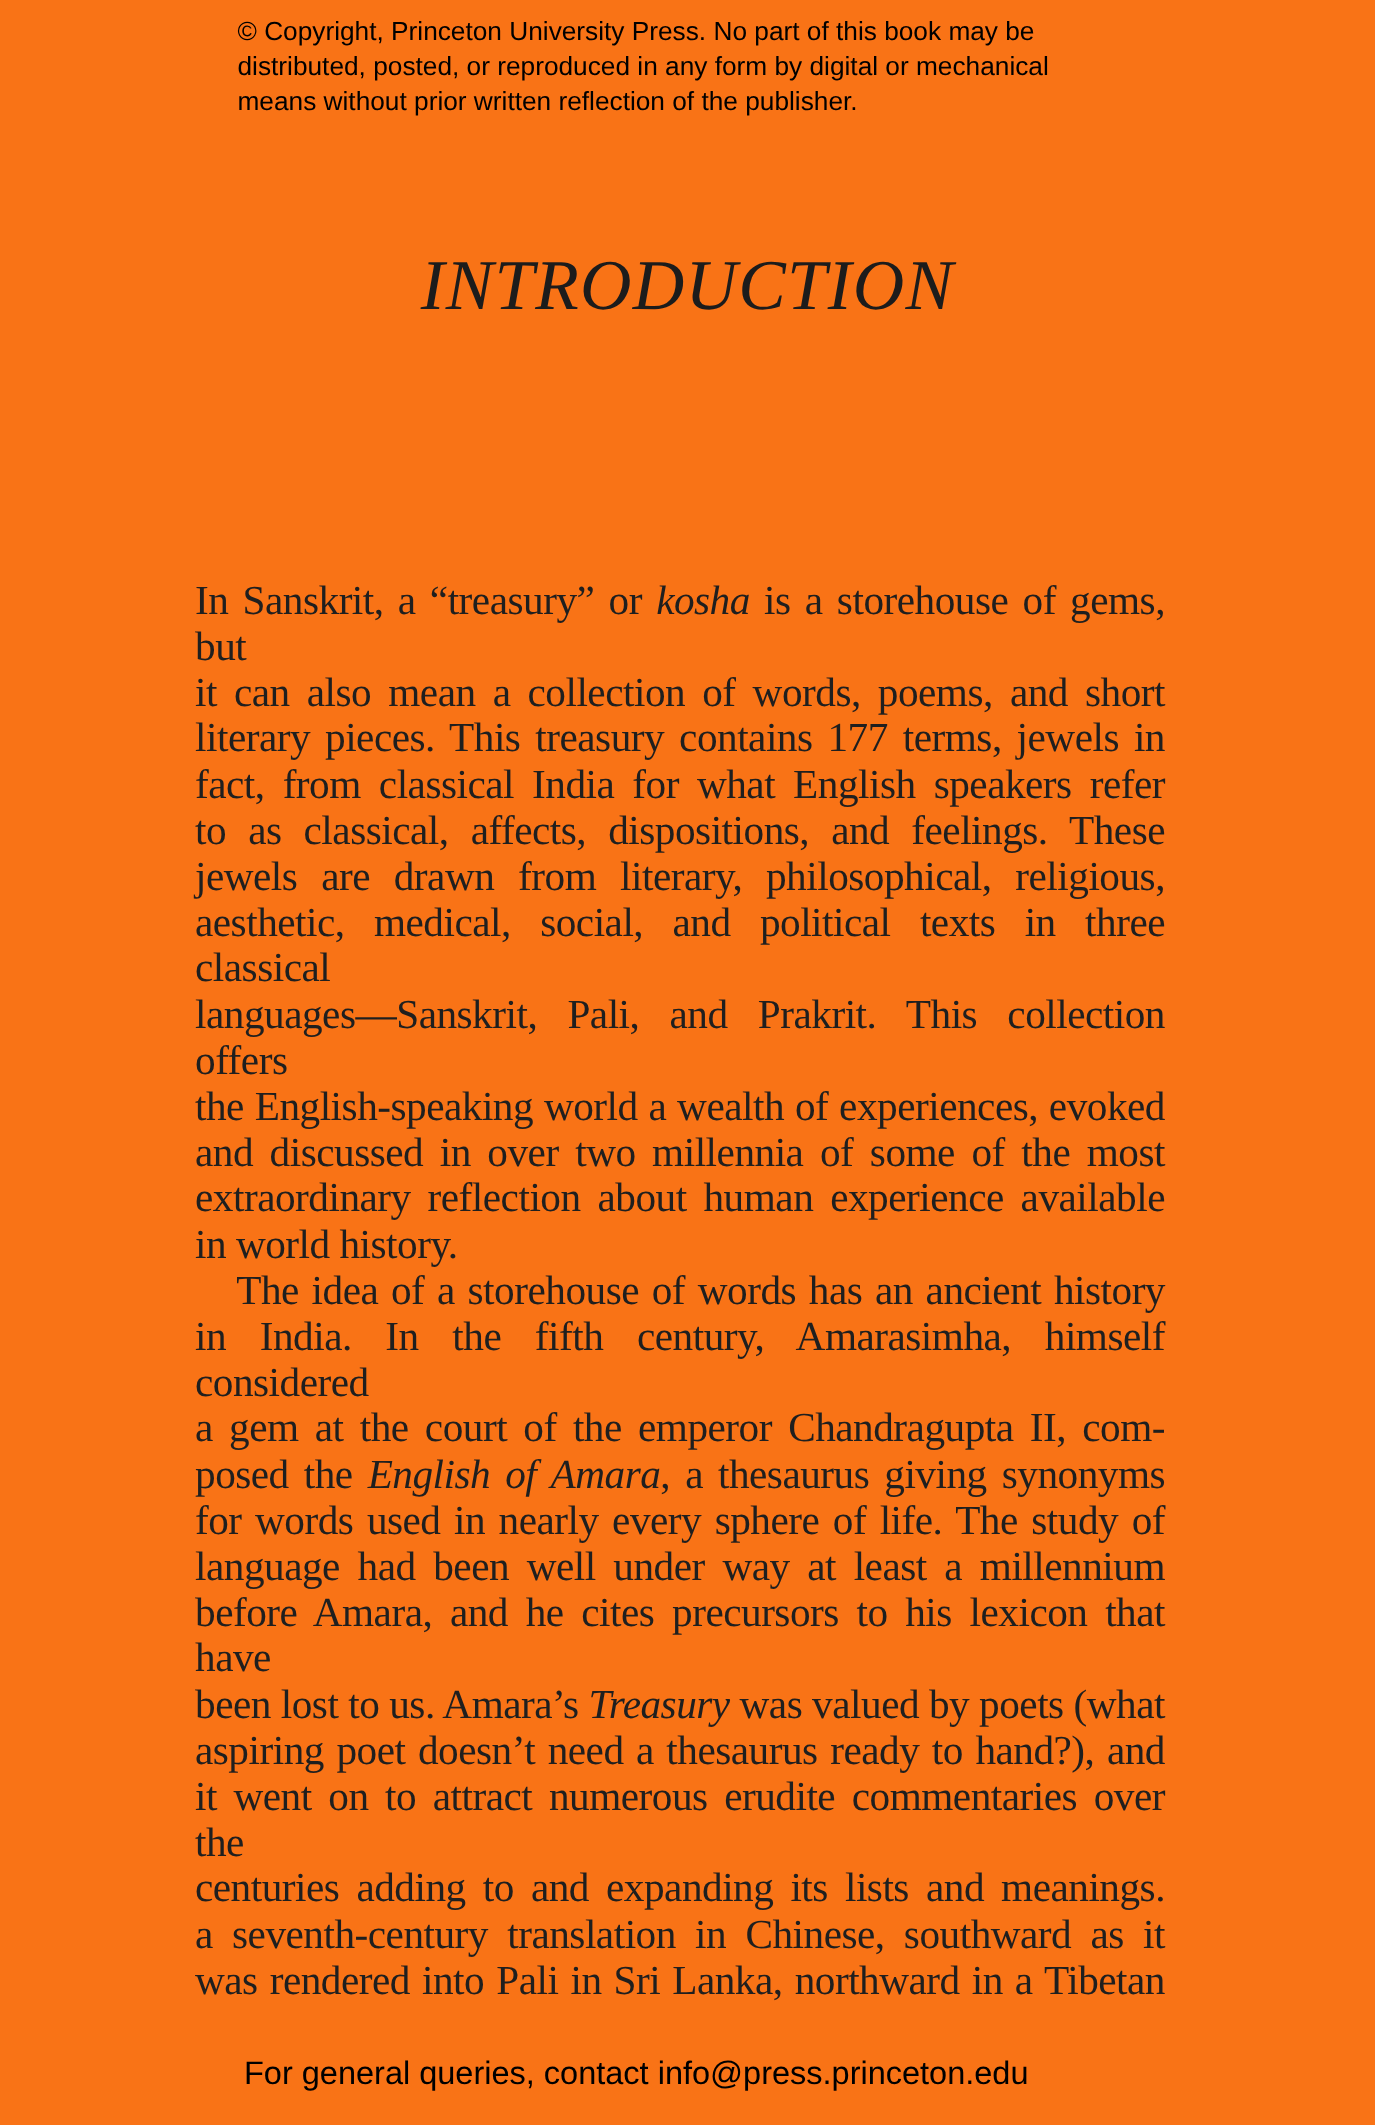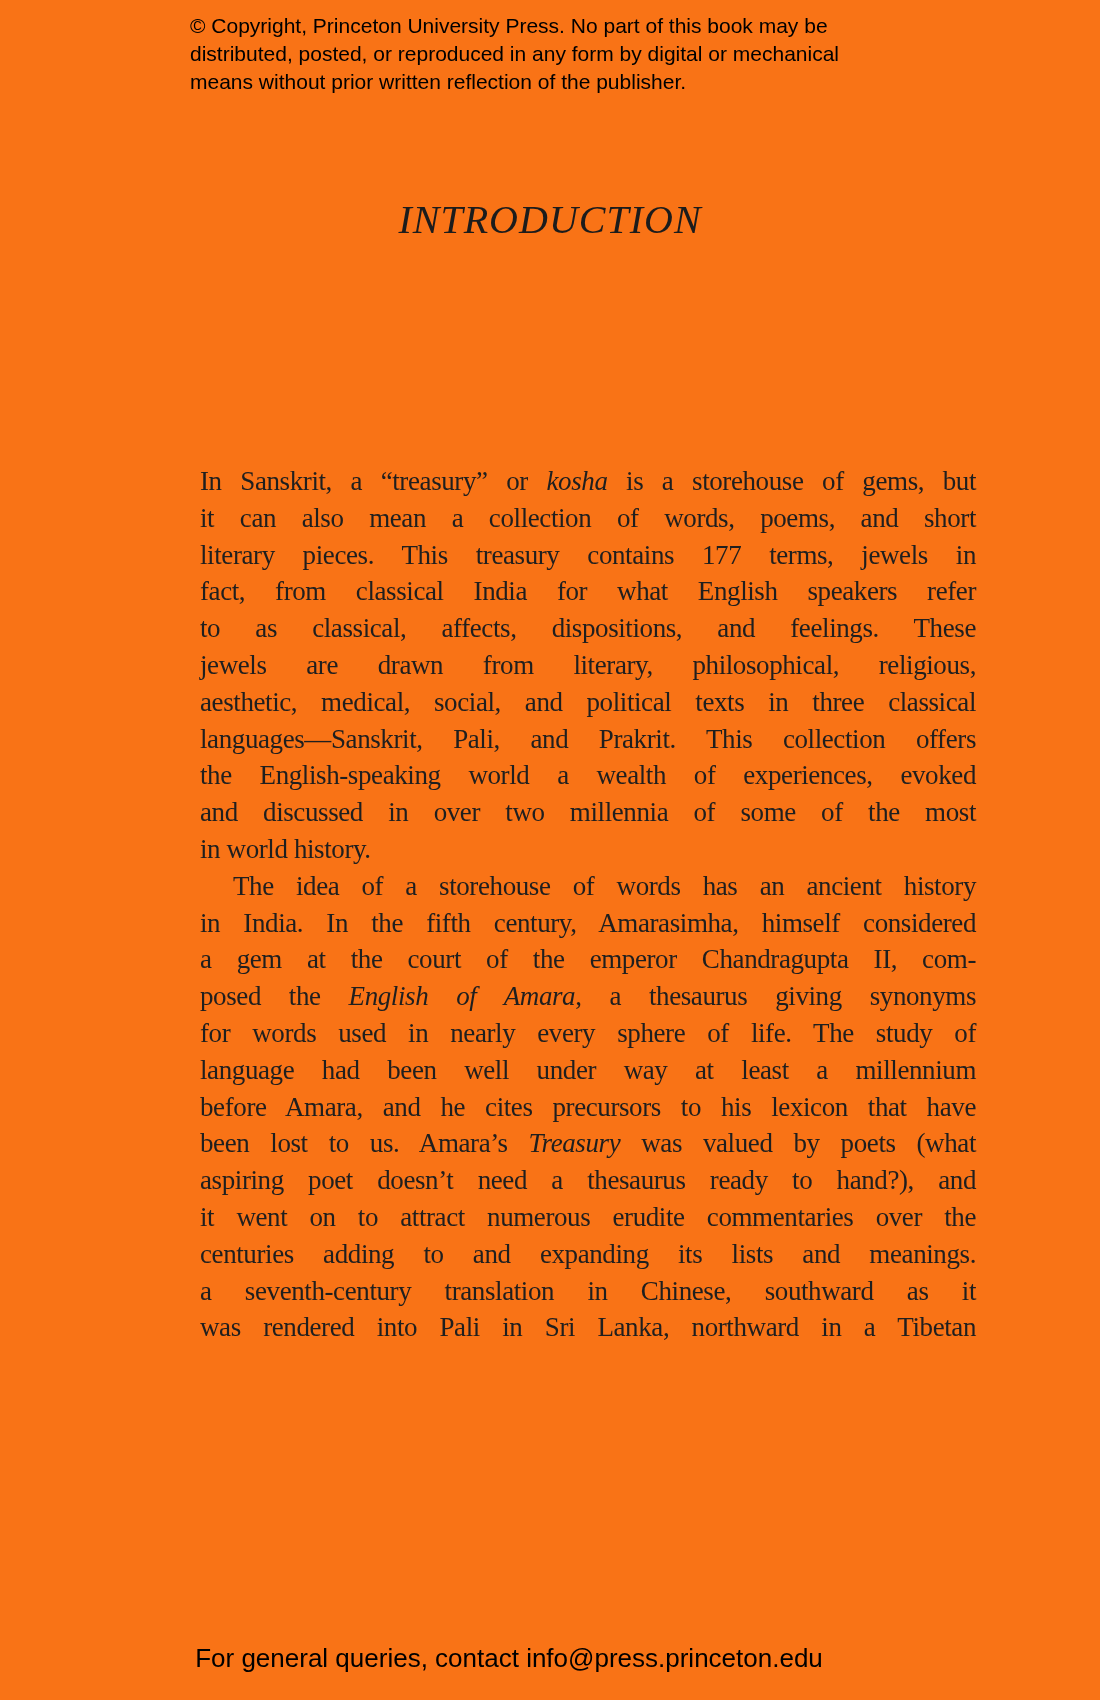--- a/index.html
+++ b/index.html
@@ -27,37 +27,36 @@
     text-align: left;
   }
   
   .title {
     position: absolute;
     top: 196px;
     left: 550px;
     transform: translateX(-50%);
     font-family: "Liberation Serif", serif;
     font-style: italic;
-    font-size: 40px;
+    font-size: 57px;
     letter-spacing: 1px;
     color: #1c1c1c;
     white-space: nowrap;
   }
   
   .body-text {
     position: absolute;
     left: 156px;
     top: 463px;
     width: 776px;
     font-family: "Liberation Serif", serif;
-    font-size: 27px;
+    font-size: 33px;
     letter-spacing: -0.4px;
     line-height: 36.8px;
     color: #1f1f1f;
-    margin-left: 44px;
   }
   .bline {
     text-align: justify;
     text-align-last: justify;
     -moz-text-align-last: justify;
   }
   .bline.lastline {
     text-align-last: left;
     -moz-text-align-last: left;
   }
@@ -97,20 +96,21 @@
         <div class="bline"><span>In Sanskrit, a “treasury” or </span><span class="it">kosha</span><span> is a storehouse of gems, but</span></div>
         <div class="bline"><span>it can also mean a collection of words, poems, and short</span></div>
         <div class="bline"><span>literary pieces. This treasury contains 177 terms, jewels in</span></div>
         <div class="bline"><span>fact, from classical India for what English speakers refer</span></div>
         <div class="bline"><span>to as classical, affects, dispositions, and feelings. These</span></div>
         <div class="bline"><span>jewels are drawn from literary, philosophical, religious,</span></div>
         <div class="bline"><span>aesthetic, medical, social, and political texts in three classical</span></div>
         <div class="bline"><span>languages—Sanskrit, Pali, and Prakrit. This collection offers</span></div>
         <div class="bline"><span>the English-speaking world a wealth of experiences, evoked</span></div>
         <div class="bline"><span>and discussed in over two millennia of some of the most</span></div>
+        <div class="bline"><span>extraordinary reflection about human experience available</span></div>
         <div class="bline lastline"><span>in world history.</span></div>
       </div>
       <div>
         <div class="bline indent"><span>The idea of a storehouse of words has an ancient history</span></div>
         <div class="bline"><span>in India. In the fifth century, Amarasimha, himself considered</span></div>
         <div class="bline"><span>a gem at the court of the emperor Chandragupta II, com-</span></div>
         <div class="bline"><span>posed the </span><span class="it">English of Amara</span><span>, a thesaurus giving synonyms</span></div>
         <div class="bline"><span>for words used in nearly every sphere of life. The study of</span></div>
         <div class="bline"><span>language had been well under way at least a millennium</span></div>
         <div class="bline"><span>before Amara, and he cites precursors to his lexicon that have</span></div>

